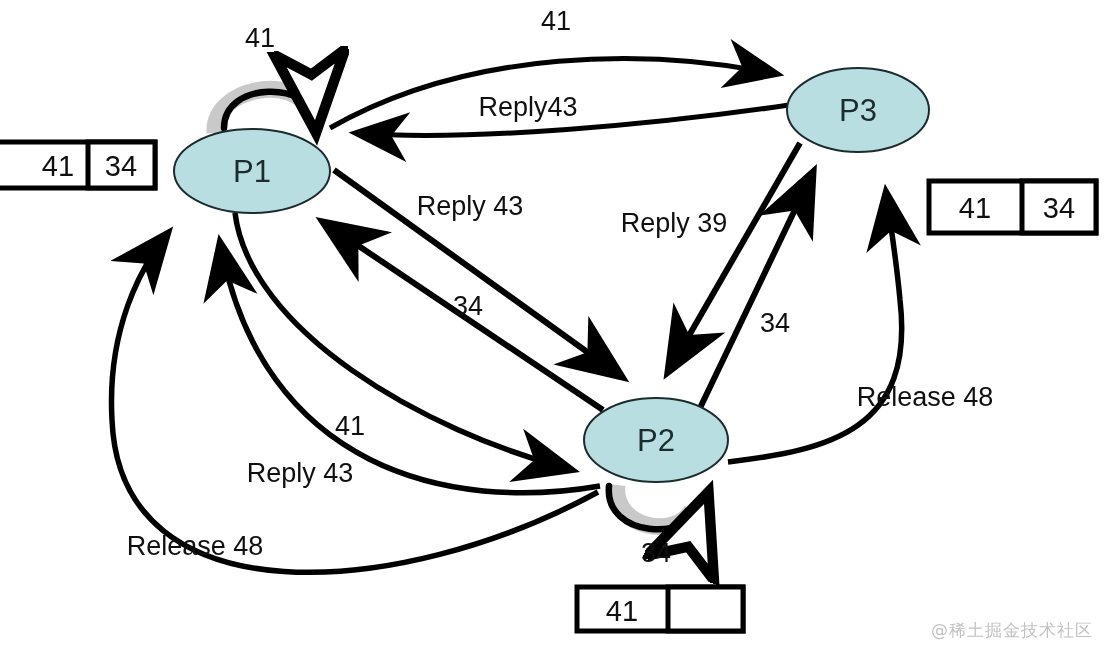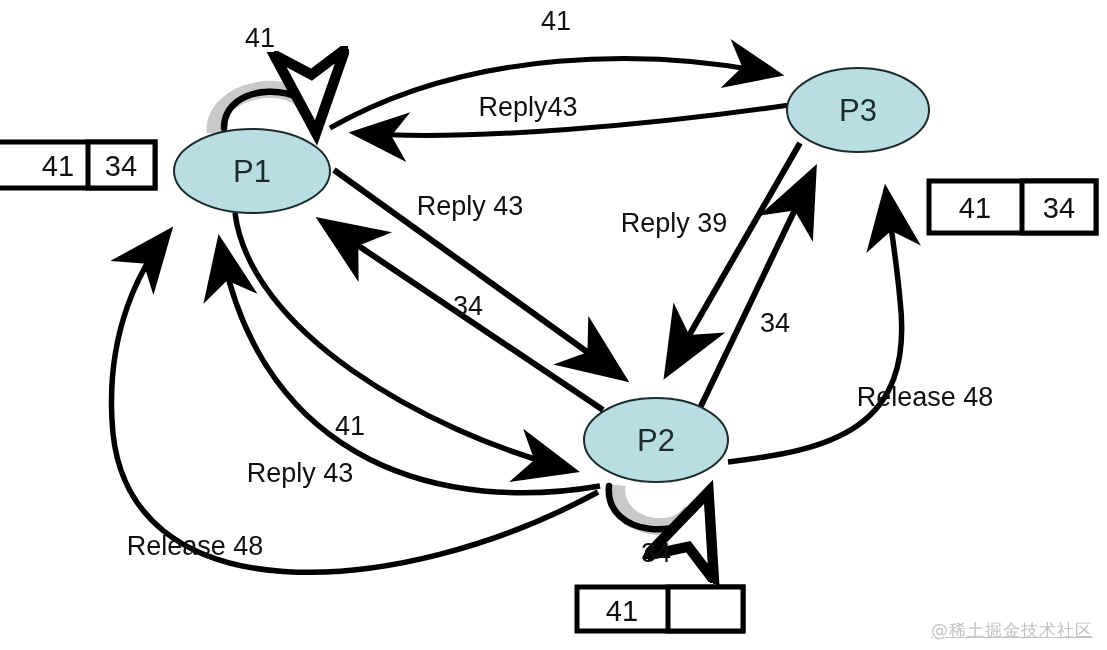--- a/index.html
+++ b/index.html
@@ -41,21 +41,20 @@
   }
   .watermark {
     position: absolute;
     right: 14px;
     bottom: 8px;
     font-family: "DejaVu Sans", sans-serif;
     font-size: 17px;
     color: #c2c2c2;
     letter-spacing: 1px;
     user-select: none;
-    text-decoration: underline;
   }
 </style>
 </head>
 <body>
 
 <div id="canvas">
 
   <svg id="diagram" viewBox="0 0 1107 650" xmlns="http://www.w3.org/2000/svg">
     <defs>
       <marker id="ah" markerWidth="13" markerHeight="13" refX="10.5" refY="5" orient="auto" markerUnits="strokeWidth">

